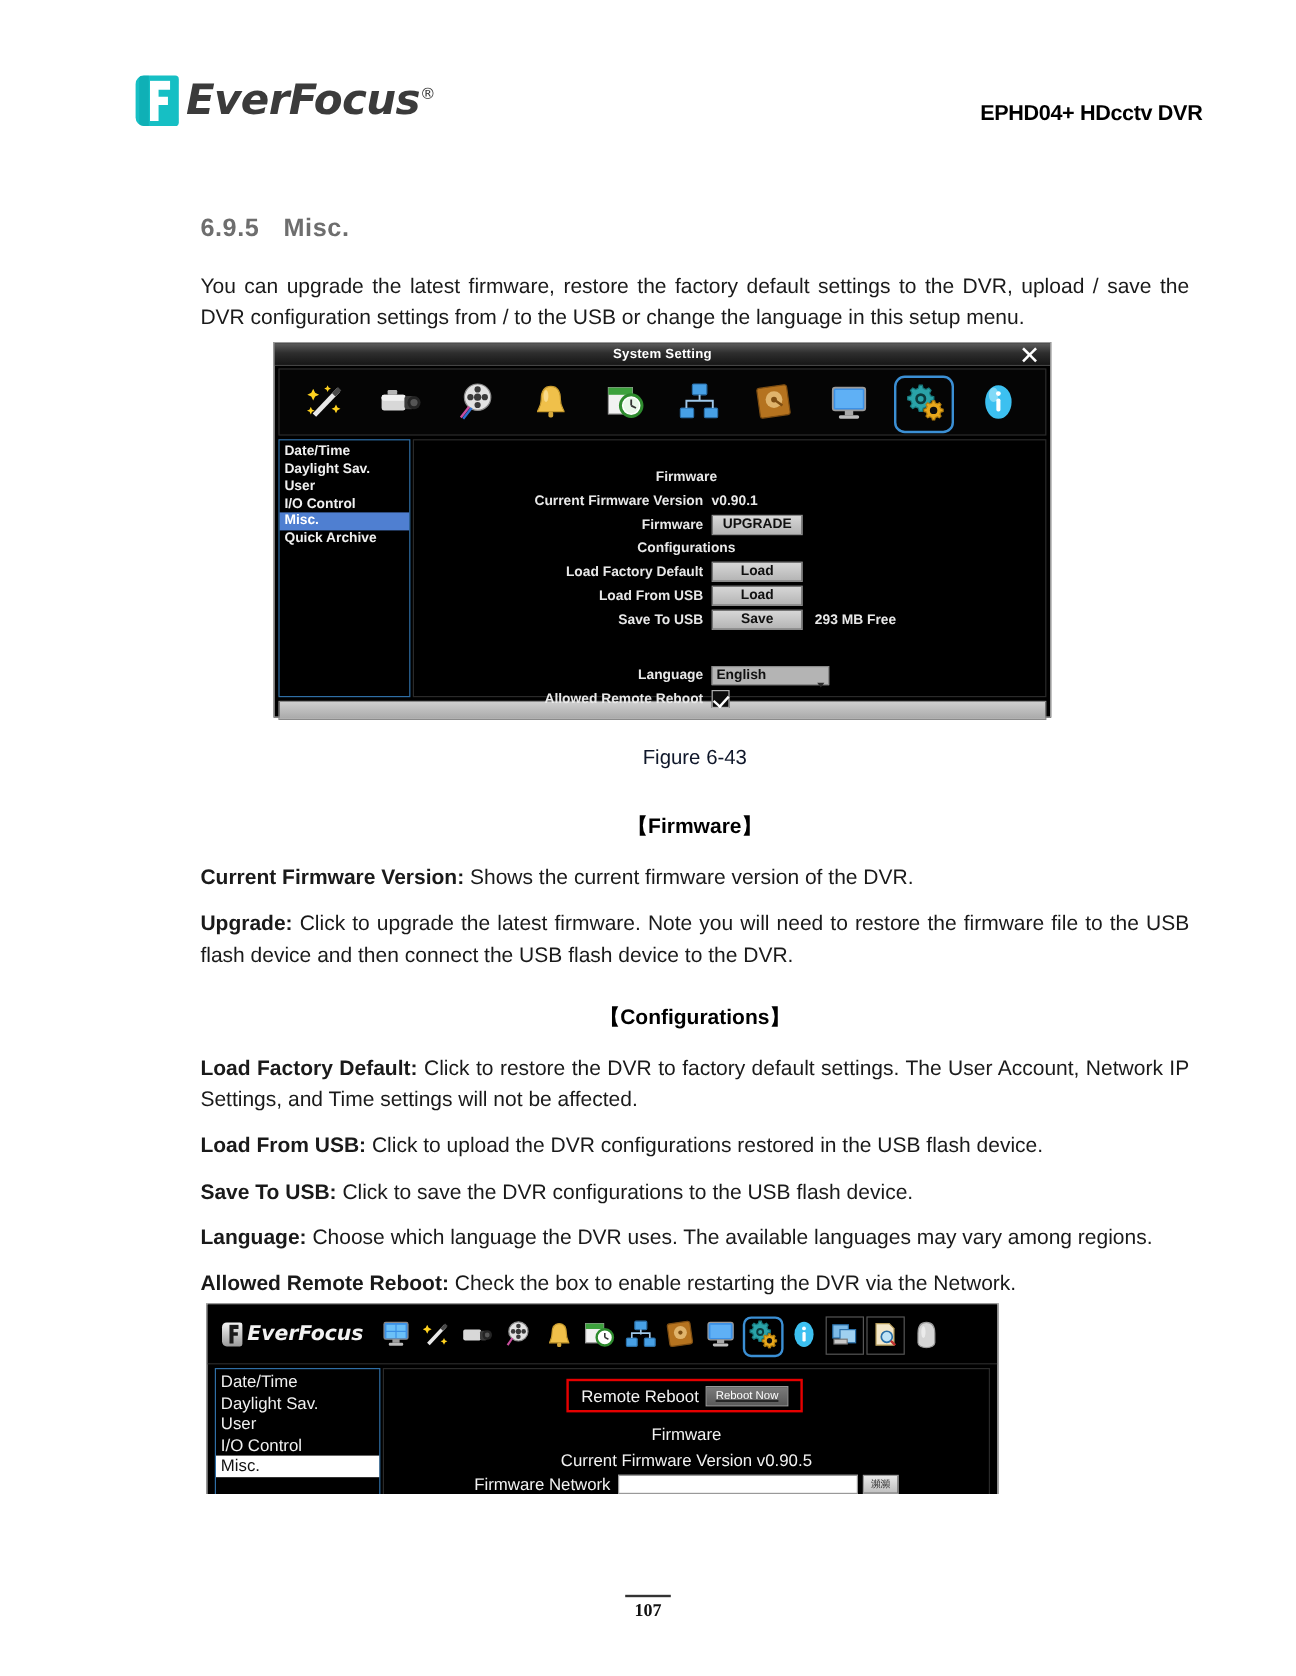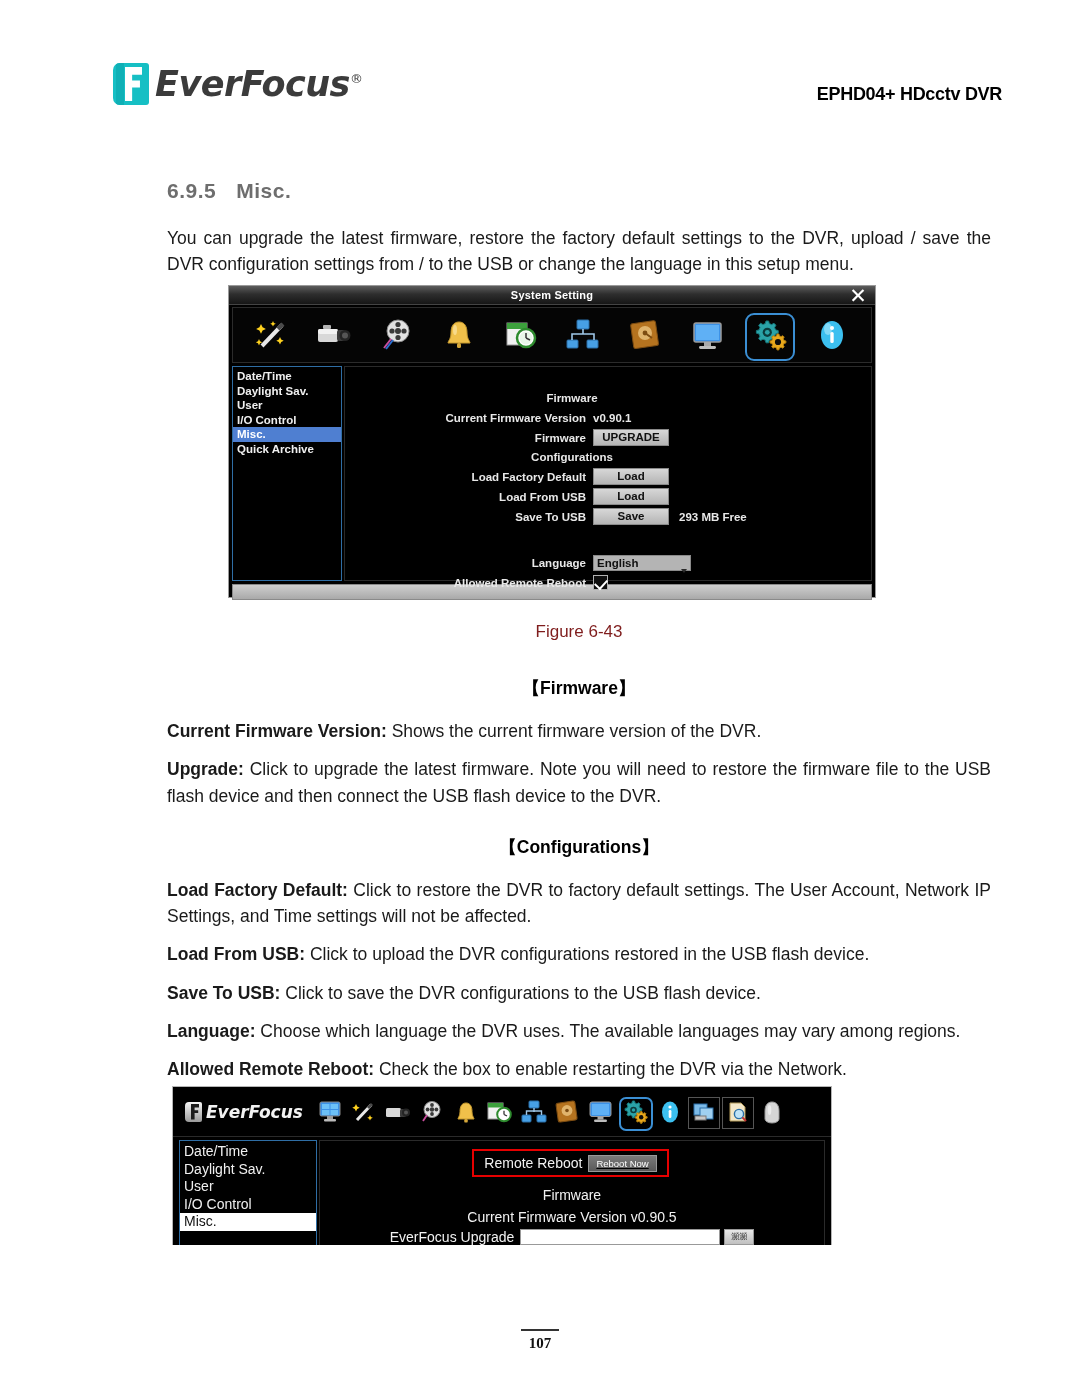--- a/index.html
+++ b/index.html
@@ -104,21 +104,21 @@
     font-weight: bold;
     margin: 26px 0 18px 0;
     text-align: center;
   }
 
   
   .fig-caption {
     text-align: center;
     font-size: 17px;
     margin: 16px 0 34px 0;
-    color: #7f1d1d;
+    color: #0f172a;
   }
 
   
   .dvr-shot {
     position: absolute;
     left: 228px; top: 285px;
     width: 648px; height: 313px;
     background: #000;
     border: 1px solid #9a9a9a;
     font-family: "Liberation Sans", sans-serif;
@@ -849,21 +849,21 @@
     <div class="s2-main">
       <div class="s2-redbox">
         <span class="s2-reboot-label">Remote Reboot</span>
         <span class="s2-reboot-btn">Reboot Now</span>
       </div>
 
       <div class="s2-center">Firmware</div>
       <div class="s2-center" style="margin-top:2px;">Current Firmware Version v0.90.5</div>
 
       <div class="s2-lastrow">
-        <span>EverFocus Upgrade</span>
+        <span>Firmware Network</span>
         <span class="s2-upload-field"></span>
         <span class="s2-browse">瀕瀕</span>
       </div>
     </div>
   </div>
 </div>
 
 <div class="page-footer">
   <div class="footer-rule"></div>
   <div class="page-num">107</div>

